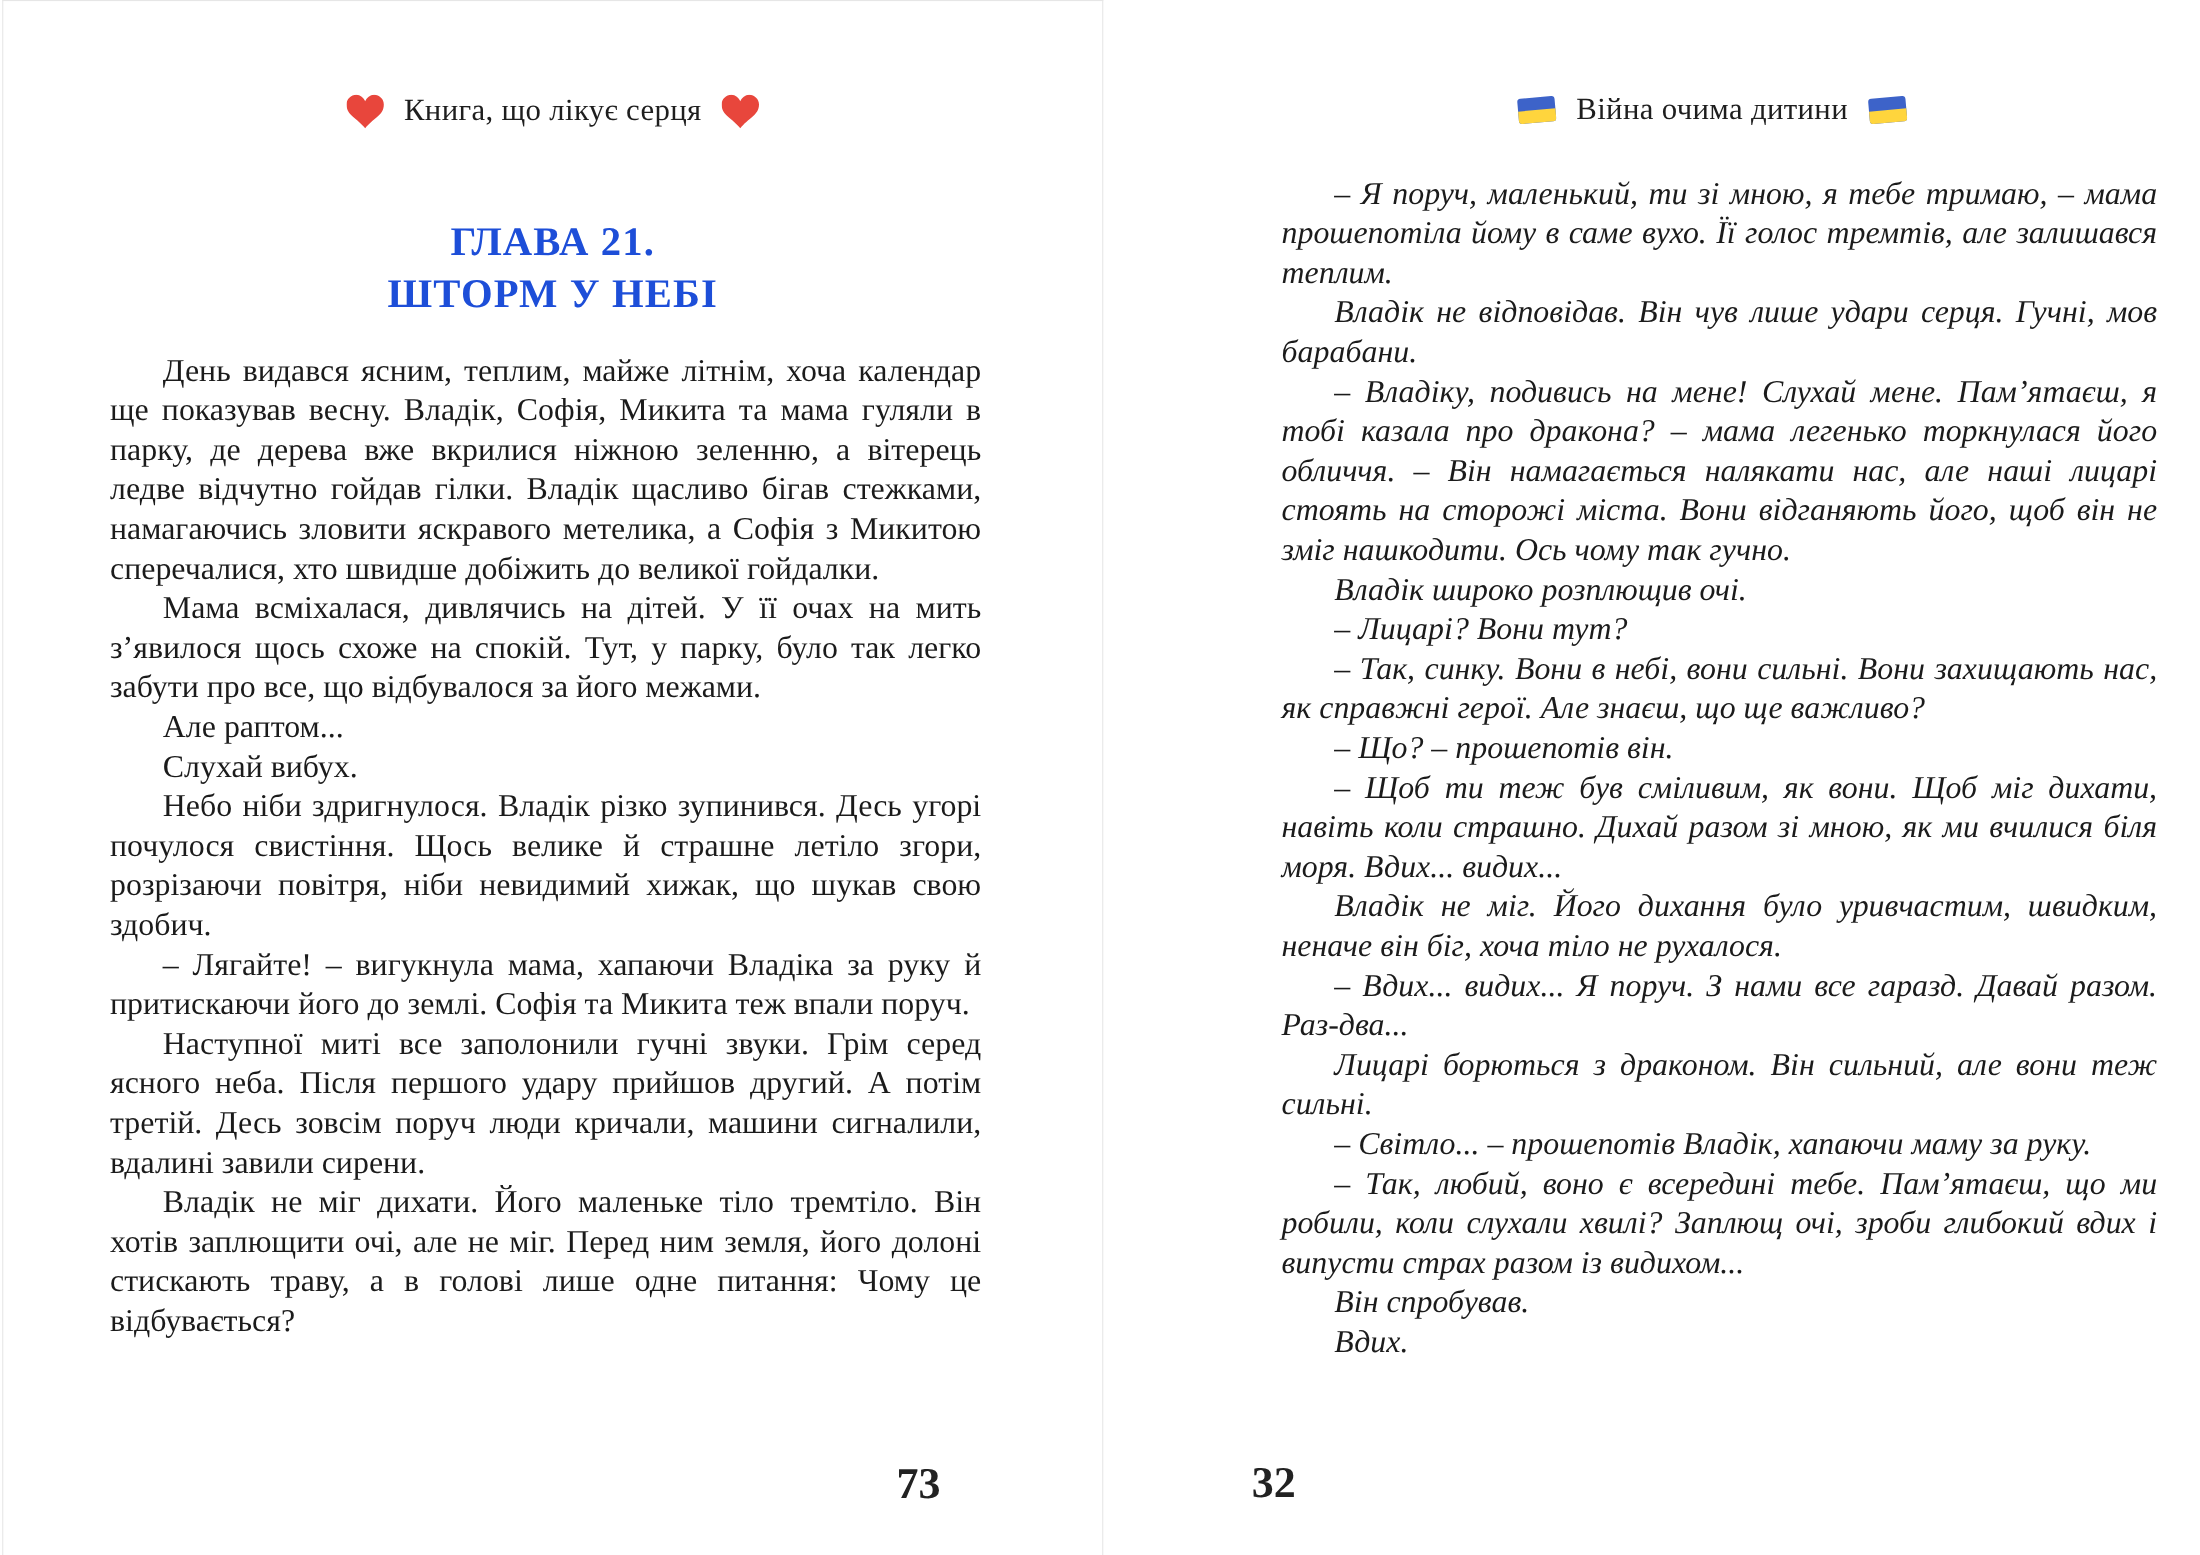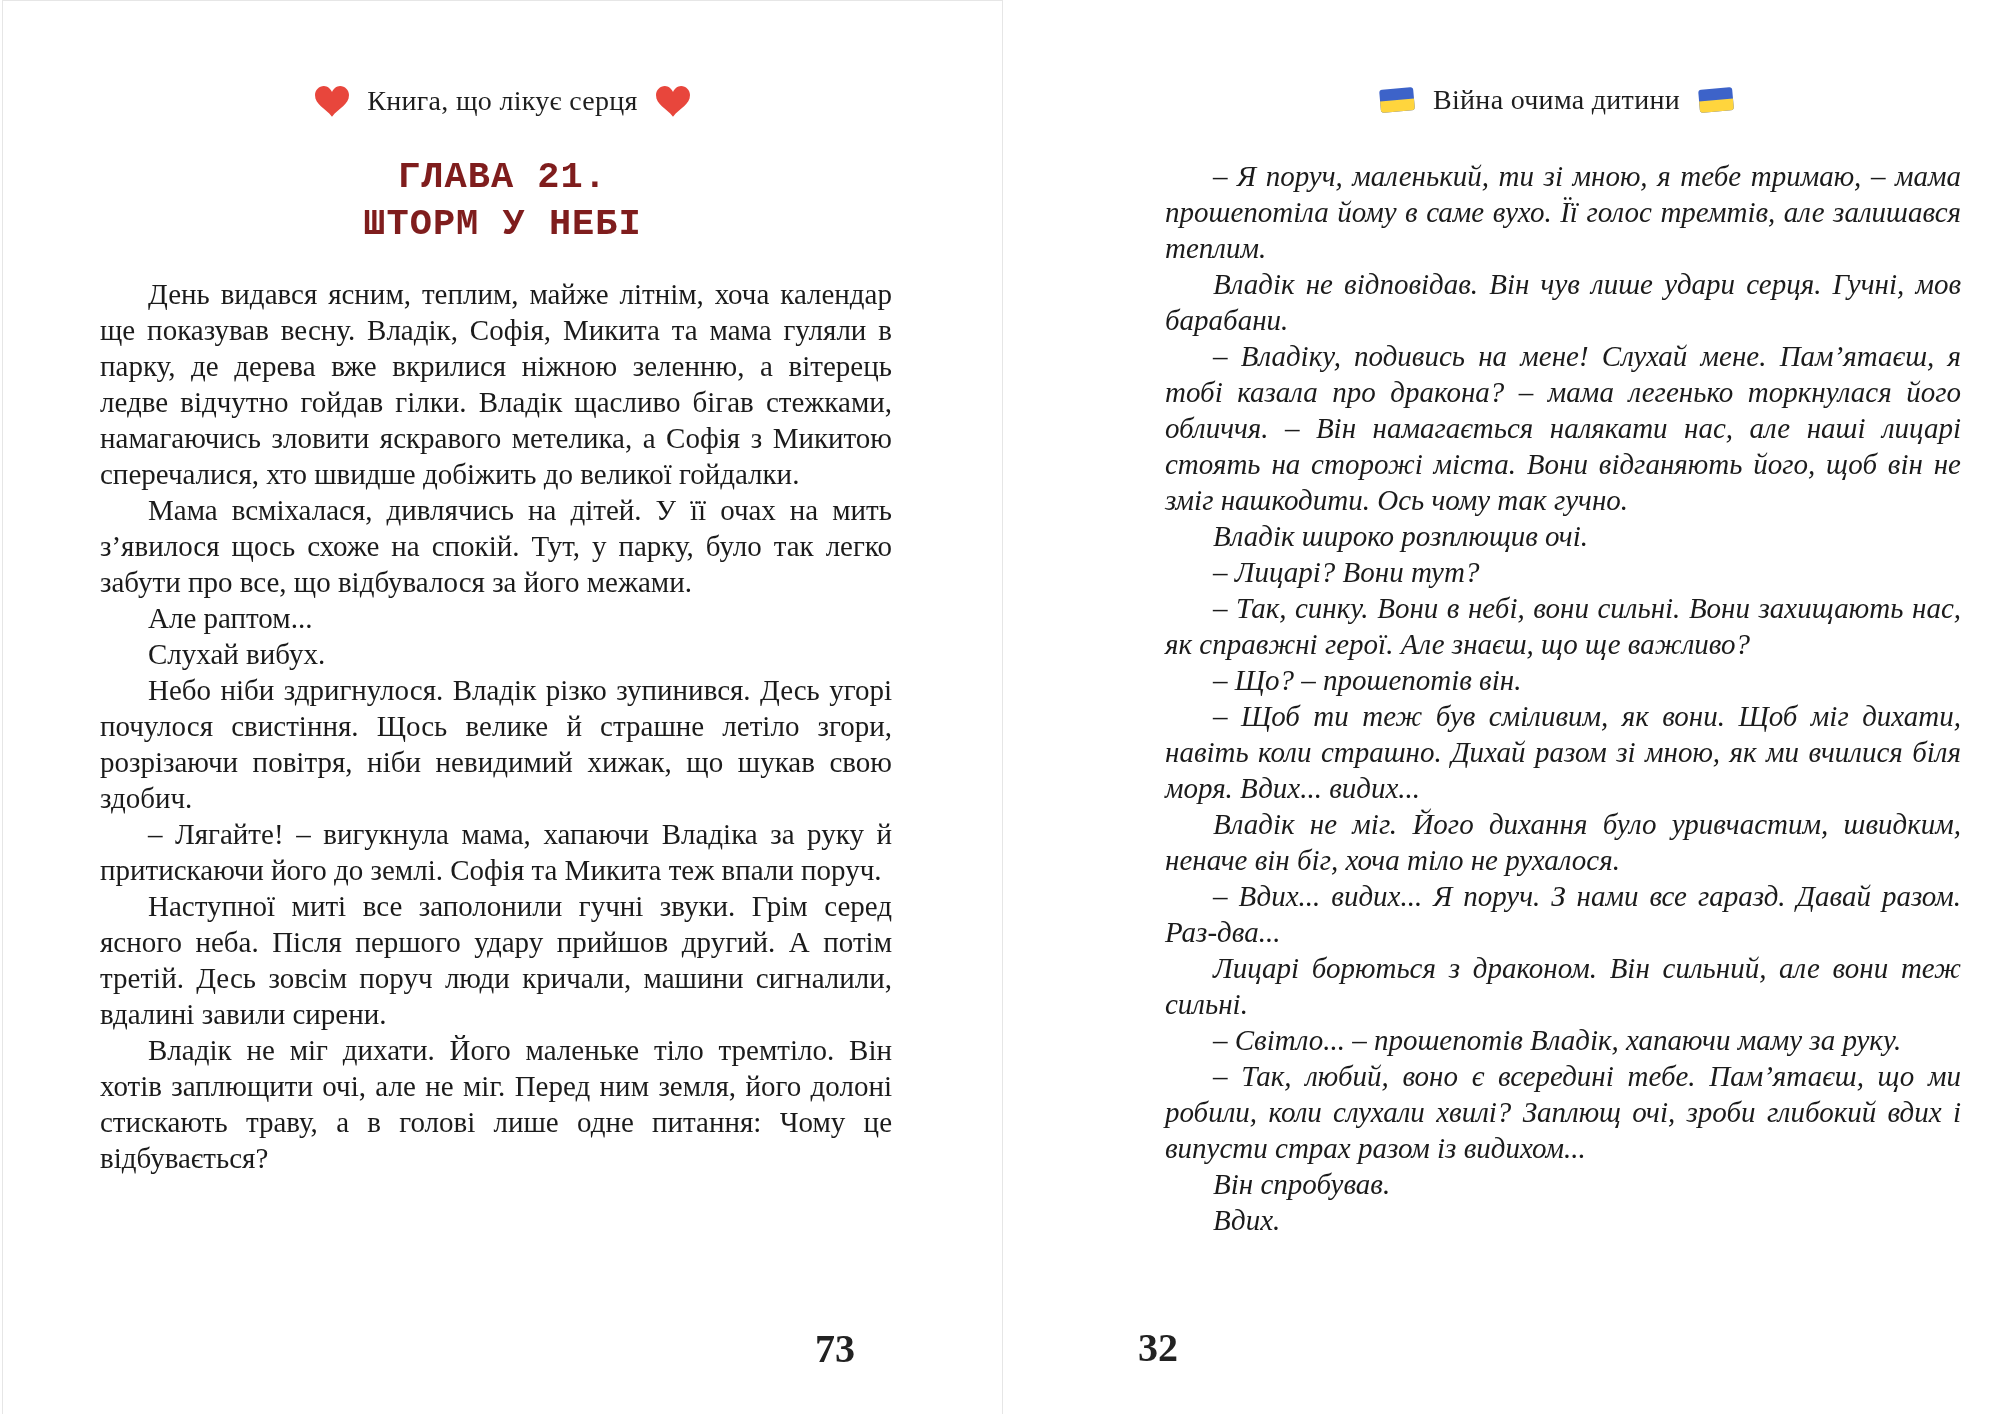--- a/index.html
+++ b/index.html
@@ -48,28 +48,28 @@
   }
   .running-header .hdr-text{
     letter-spacing:.3px;
     white-space:nowrap;
   }
   .icon{display:inline-flex;align-items:center;justify-content:center;}
   .heart-path{fill:var(--heart-red);}
   .flag-blue{fill:var(--flag-blue);}
   .flag-yellow{fill:var(--flag-yellow);}
   .chapter-title{
-    margin-top:37px;
+    margin-top:80px;
     text-align:center;
-    font-family:Liberation Mono, monospace;
+    font-family:Liberation Serif, serif;
     font-weight:bold;
     font-size:37px;
     line-height:47px;
     letter-spacing:1px;
-    color:#7f1d1d;
+    color:#1d4ed8;
   }
   .body-text{
     margin-top:28px;
     margin-left:97px;
     width:792px;
     font-size:29px;
     line-height:36px;
     text-align:justify;
     color:var(--text);
   }

